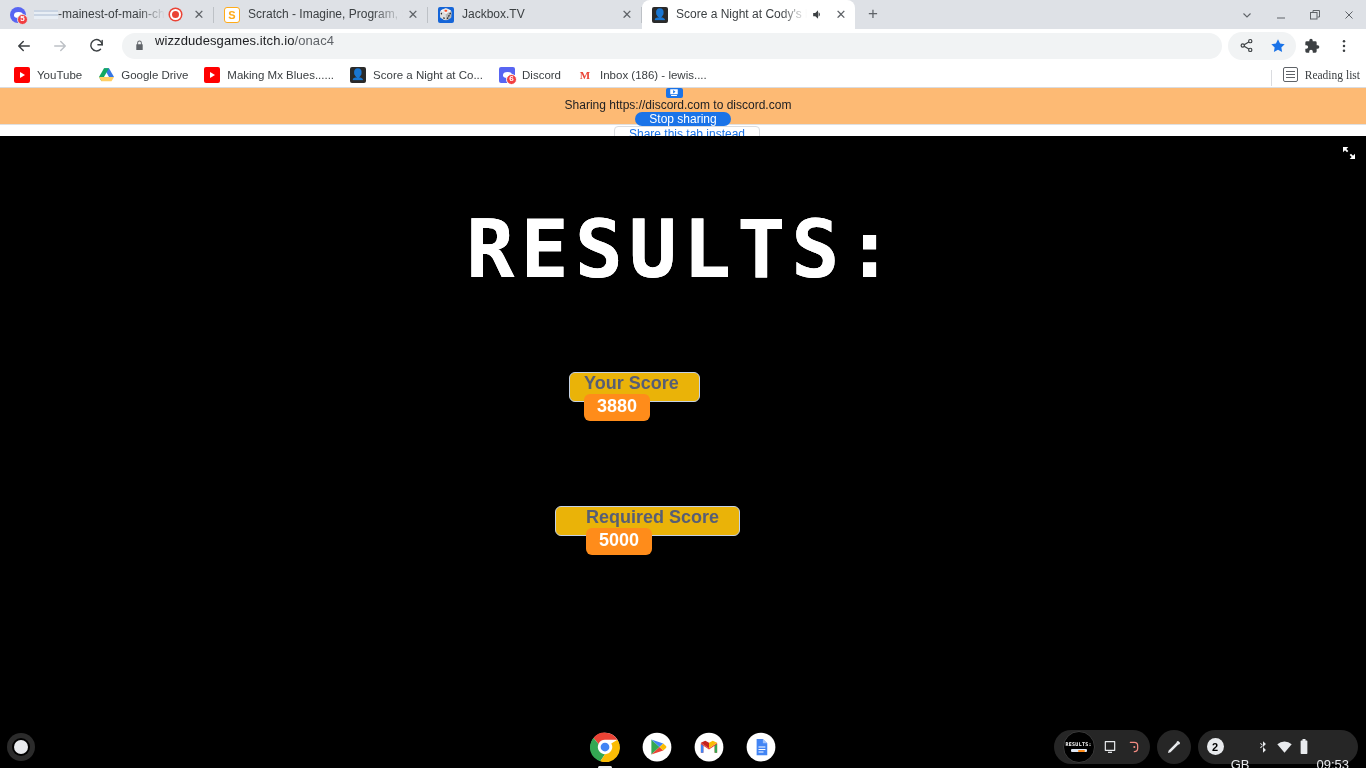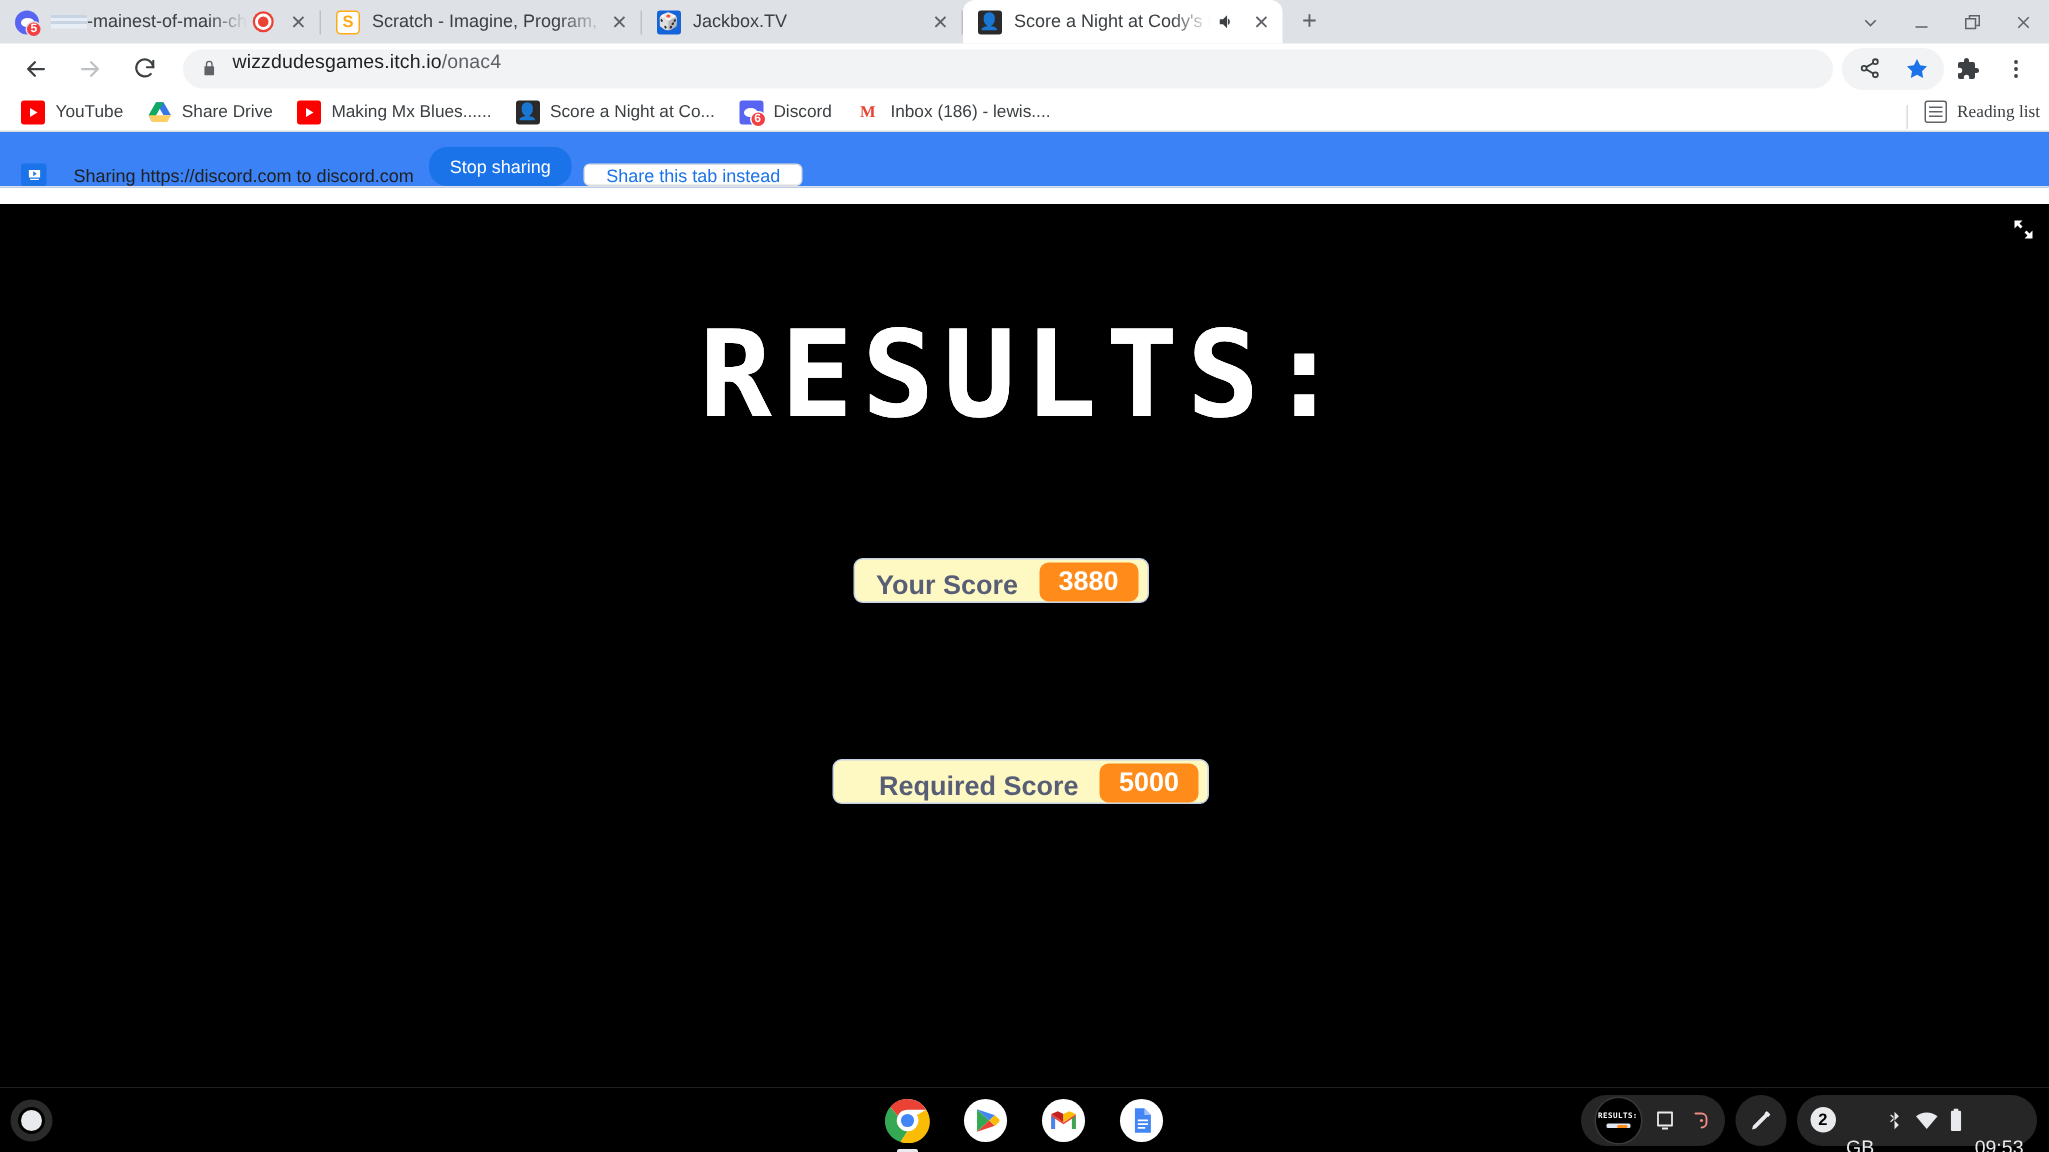--- a/index.html
+++ b/index.html
@@ -173,22 +173,22 @@
   }
   .rl-ico {
     width: 15px; height: 15px; border: 1.5px solid #5f6368; border-radius: 2px;
     margin-right: 7px; display:flex; flex-direction:column;
     justify-content:center; gap:1.5px; padding: 0 2px;
   }
   .rl-ico i { display:block; height:1.5px; background:#5f6368; }
 
   
   .infobar {
-    height: 37px; background: #3b82f6; display: flex; align-items: flex-end;
-    padding: 0 14px; border-bottom: 1px solid #e0e0e0;
+    height: 37px; background: #fdba74; display: flex; align-items: center;
+    padding: 0 14px; border-bottom: 1px solid #e0e0e0; flex-direction: column;
   }
   .share-ico {
     width: 17px; height: 15px; background: #1a73e8; border-radius: 2px;
     margin-right: 18px; display:flex; align-items:center; justify-content:center;
     color:#fff; font-size: 9px; position: relative;
   }
   .infotext { font-size: 12px; color: #202124; margin-right: 10px; }
   .btn-stop {
     background: #1a73e8; color: #fff; font-size: 12px;
     height: 26px; padding: 0 14px; border-radius: 12px;
@@ -218,26 +218,27 @@
     font-family: "DejaVu Sans Mono", monospace;
     font-size: 80px; font-weight: 700; letter-spacing: 6px;
     line-height: 1;
     -webkit-text-stroke: 0;
     text-shadow: 0 0 0 #fff;
   }
 
   
   .watcher {
     position: absolute;
-    background: #fef9c3;
+    background: #eab308;
     border: 1px solid #c5d2e6;
     border-radius: 6px;
-    height: 30px; display: flex; align-items: flex-end;
+    height: 30px; display: flex; align-items: flex-start;
     padding: 0 6px 0 14px;
     box-shadow: 0 1px 1px rgba(0,0,0,.35);
+    flex-direction: column;
   }
   .watcher .label {
     font-size: 18px; font-weight: 700; color: #575e75;
     margin-right: 14px; white-space: nowrap;
   }
   .watcher .value {
     background: #ff8c1a; color: #fff; font-size: 18px; font-weight: 700;
     border-radius: 6px; padding: 1px 13px 3px; min-width: 42px;
     text-align: center; line-height: 1.25;
   }
@@ -448,21 +449,21 @@
       <span>YouTube</span>
     </div>
     <div class="bm">
       <span class="bm-ico bm-gdrive">
         <svg class="icon-svg" width="15" height="14" viewBox="0 0 24 22">
             <path d="M8 0h8l8 14h-8z" fill="#3777e3"></path>
             <path d="M8 0L0 14l4 7L16 0z" fill="#11a861"></path>
             <path d="M0 14h24l-4 7H4z" fill="#ffcf63"></path>
           </svg>
       </span>
-      <span>Share Drive</span>
+      <span>Google Drive</span>
     </div>
     <div class="bm">
       <span class="bm-ico fav-yt"></span>
       <span>Making Mx Blues......</span>
     </div>
     <div class="bm">
       <span class="bm-ico fav-game">👤</span>
       <span>Score a Night at Co...</span>
     </div>
     <div class="bm">

